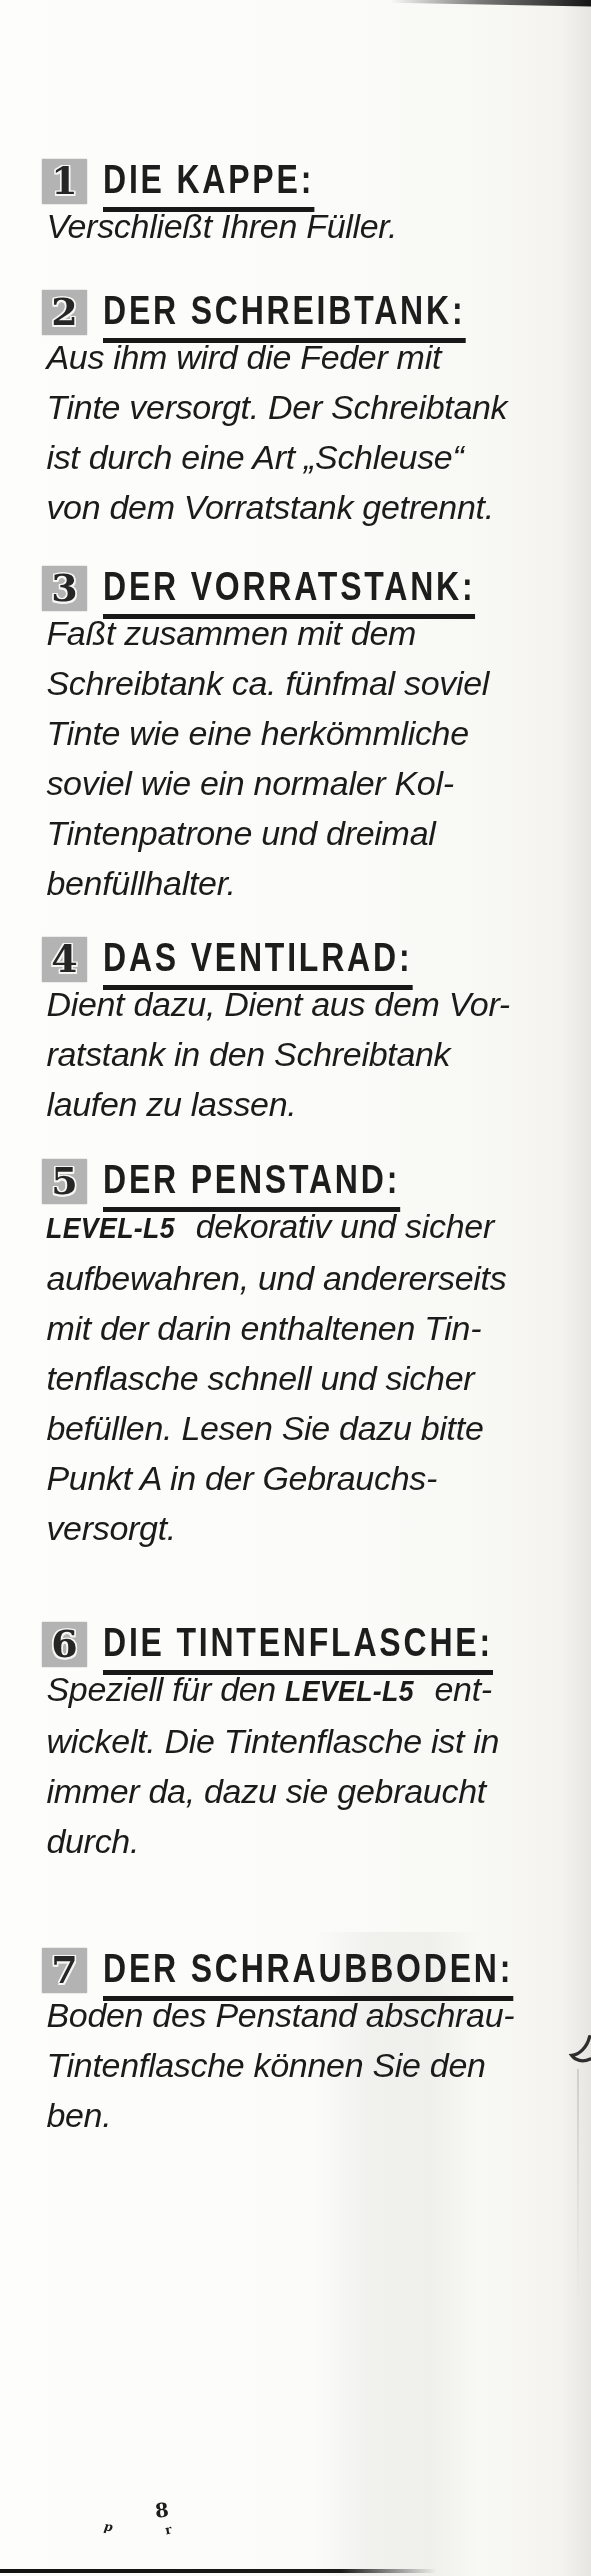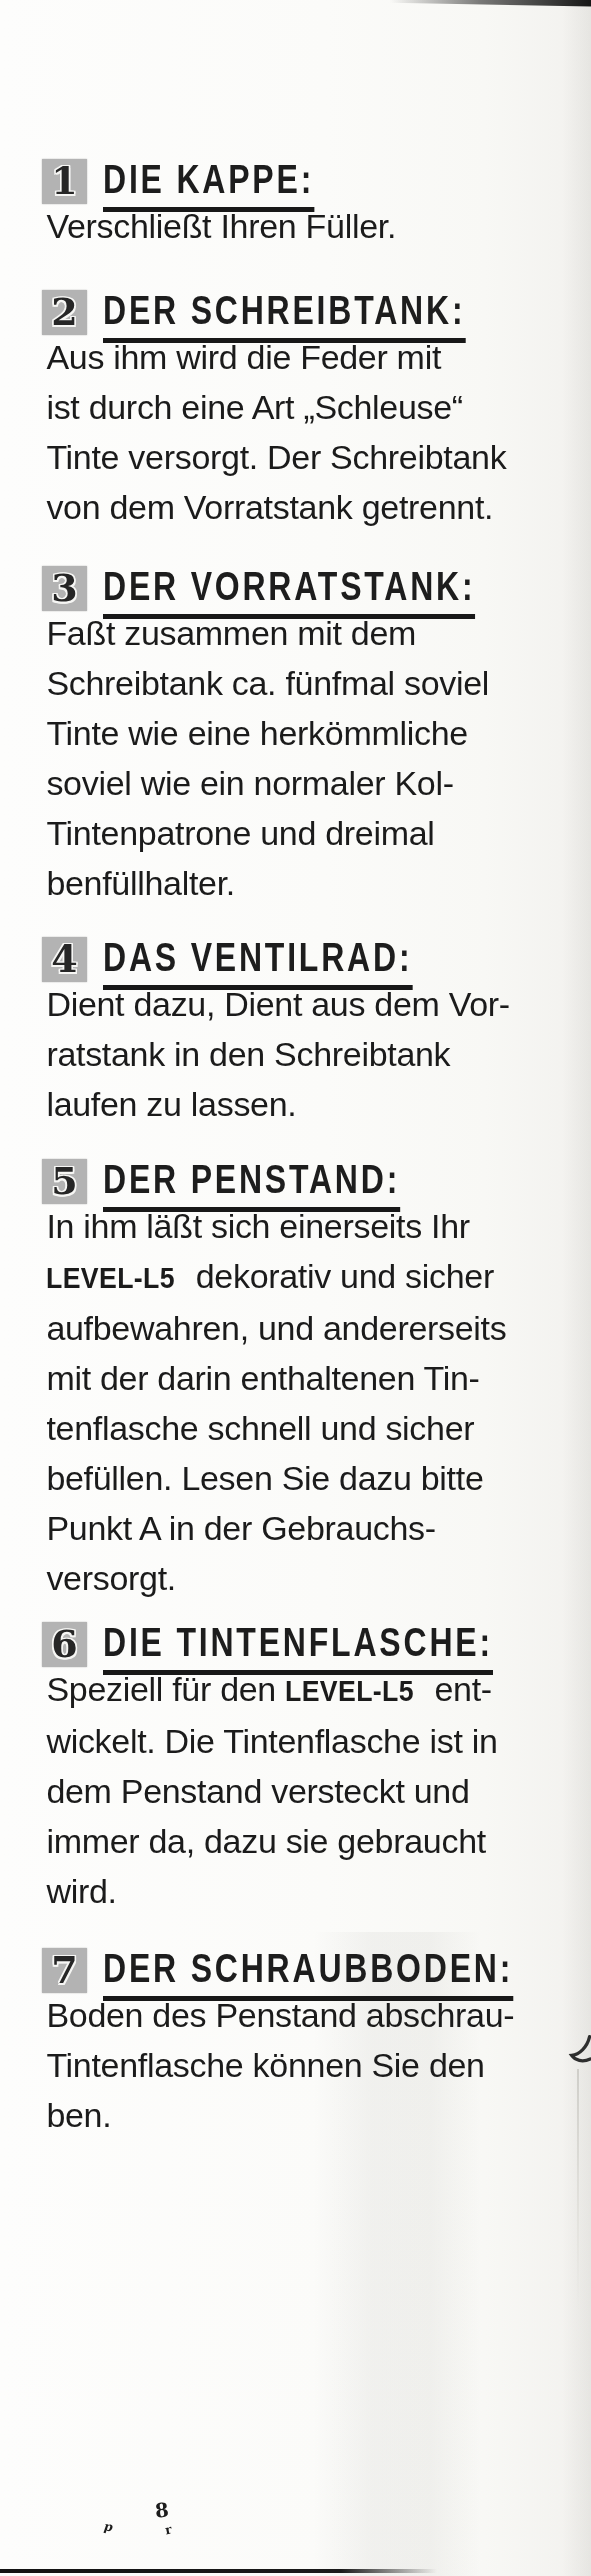--- a/index.html
+++ b/index.html
@@ -71,20 +71,21 @@
     letter-spacing:3.6px;
     white-space:nowrap;
     transform:scaleX(0.78);transform-origin:left top;
     padding-bottom:6.6px;border-bottom:5.1px solid #181818;
   }
   .body{margin:0 0 0 4.4px;}
   .line{
     margin:0;white-space:nowrap;
     font-size:34px;line-height:50px;letter-spacing:-0.3px;
     color:#1b1b1b;
+    font-style:italic;
   }
   .product{
     font-weight:bold;font-size:29px;letter-spacing:0.4px;
     display:inline-block;transform:scaleX(0.92);transform-origin:left center;
   }
 </style>
 </head>
 <body>
 
 <div id="page">
@@ -103,22 +104,22 @@
           <p class="line"><span>Verschließt Ihren Füller.</span></p>
         </div>
       </section>
       <section class="section sec2">
         <div class="head">
           <div class="badge">2</div>
           <h2 class="title">DER SCHREIBTANK:</h2>
         </div>
         <div class="body">
           <p class="line"><span>Aus ihm wird die Feder mit</span></p>
+          <p class="line"><span>Tinte versorgt. Der Schreibtank</span></p>
           <p class="line"><span>ist durch eine Art „Schleuse“</span></p>
-          <p class="line"><span>Tinte versorgt. Der Schreibtank</span></p>
           <p class="line"><span>von dem Vorratstank getrennt.</span></p>
         </div>
       </section>
       <section class="section sec3">
         <div class="head">
           <div class="badge">3</div>
           <h2 class="title">DER VORRATSTANK:</h2>
         </div>
         <div class="body">
           <p class="line"><span>Faßt zusammen mit dem</span></p>
@@ -139,41 +140,39 @@
           <p class="line"><span>ratstank in den Schreibtank</span></p>
           <p class="line"><span>laufen zu lassen.</span></p>
         </div>
       </section>
       <section class="section sec5">
         <div class="head">
           <div class="badge">5</div>
           <h2 class="title">DER PENSTAND:</h2>
         </div>
         <div class="body">
-          <p class="line"><span>In ihm läßt sich einerseits Ihr</span></p>
           <p class="line"><span class="product">LEVEL-L5</span><span>  dekorativ und sicher</span></p>
           <p class="line"><span>aufbewahren, und andererseits</span></p>
           <p class="line"><span>mit der darin enthaltenen Tin-</span></p>
           <p class="line"><span>tenflasche schnell und sicher</span></p>
           <p class="line"><span>befüllen. Lesen Sie dazu bitte</span></p>
           <p class="line"><span>Punkt A in der Gebrauchs-</span></p>
           <p class="line"><span>versorgt.</span></p>
         </div>
       </section>
       <section class="section sec6">
         <div class="head">
           <div class="badge">6</div>
           <h2 class="title">DIE TINTENFLASCHE:</h2>
         </div>
         <div class="body">
           <p class="line"><span>Speziell für den </span><span class="product">LEVEL-L5</span><span>  ent-</span></p>
           <p class="line"><span>wickelt. Die Tintenflasche ist in</span></p>
-          <p class="line"><span>dem Penstand versteckt und</span></p>
           <p class="line"><span>immer da, dazu sie gebraucht</span></p>
-          <p class="line"><span>wird.</span></p>
+          <p class="line"><span>durch.</span></p>
         </div>
       </section>
       <section class="section sec7">
         <div class="head">
           <div class="badge">7</div>
           <h2 class="title">DER SCHRAUBBODEN:</h2>
         </div>
         <div class="body">
           <p class="line"><span>Boden des Penstand abschrau-</span></p>
           <p class="line"><span>Tintenflasche können Sie den</span></p>

